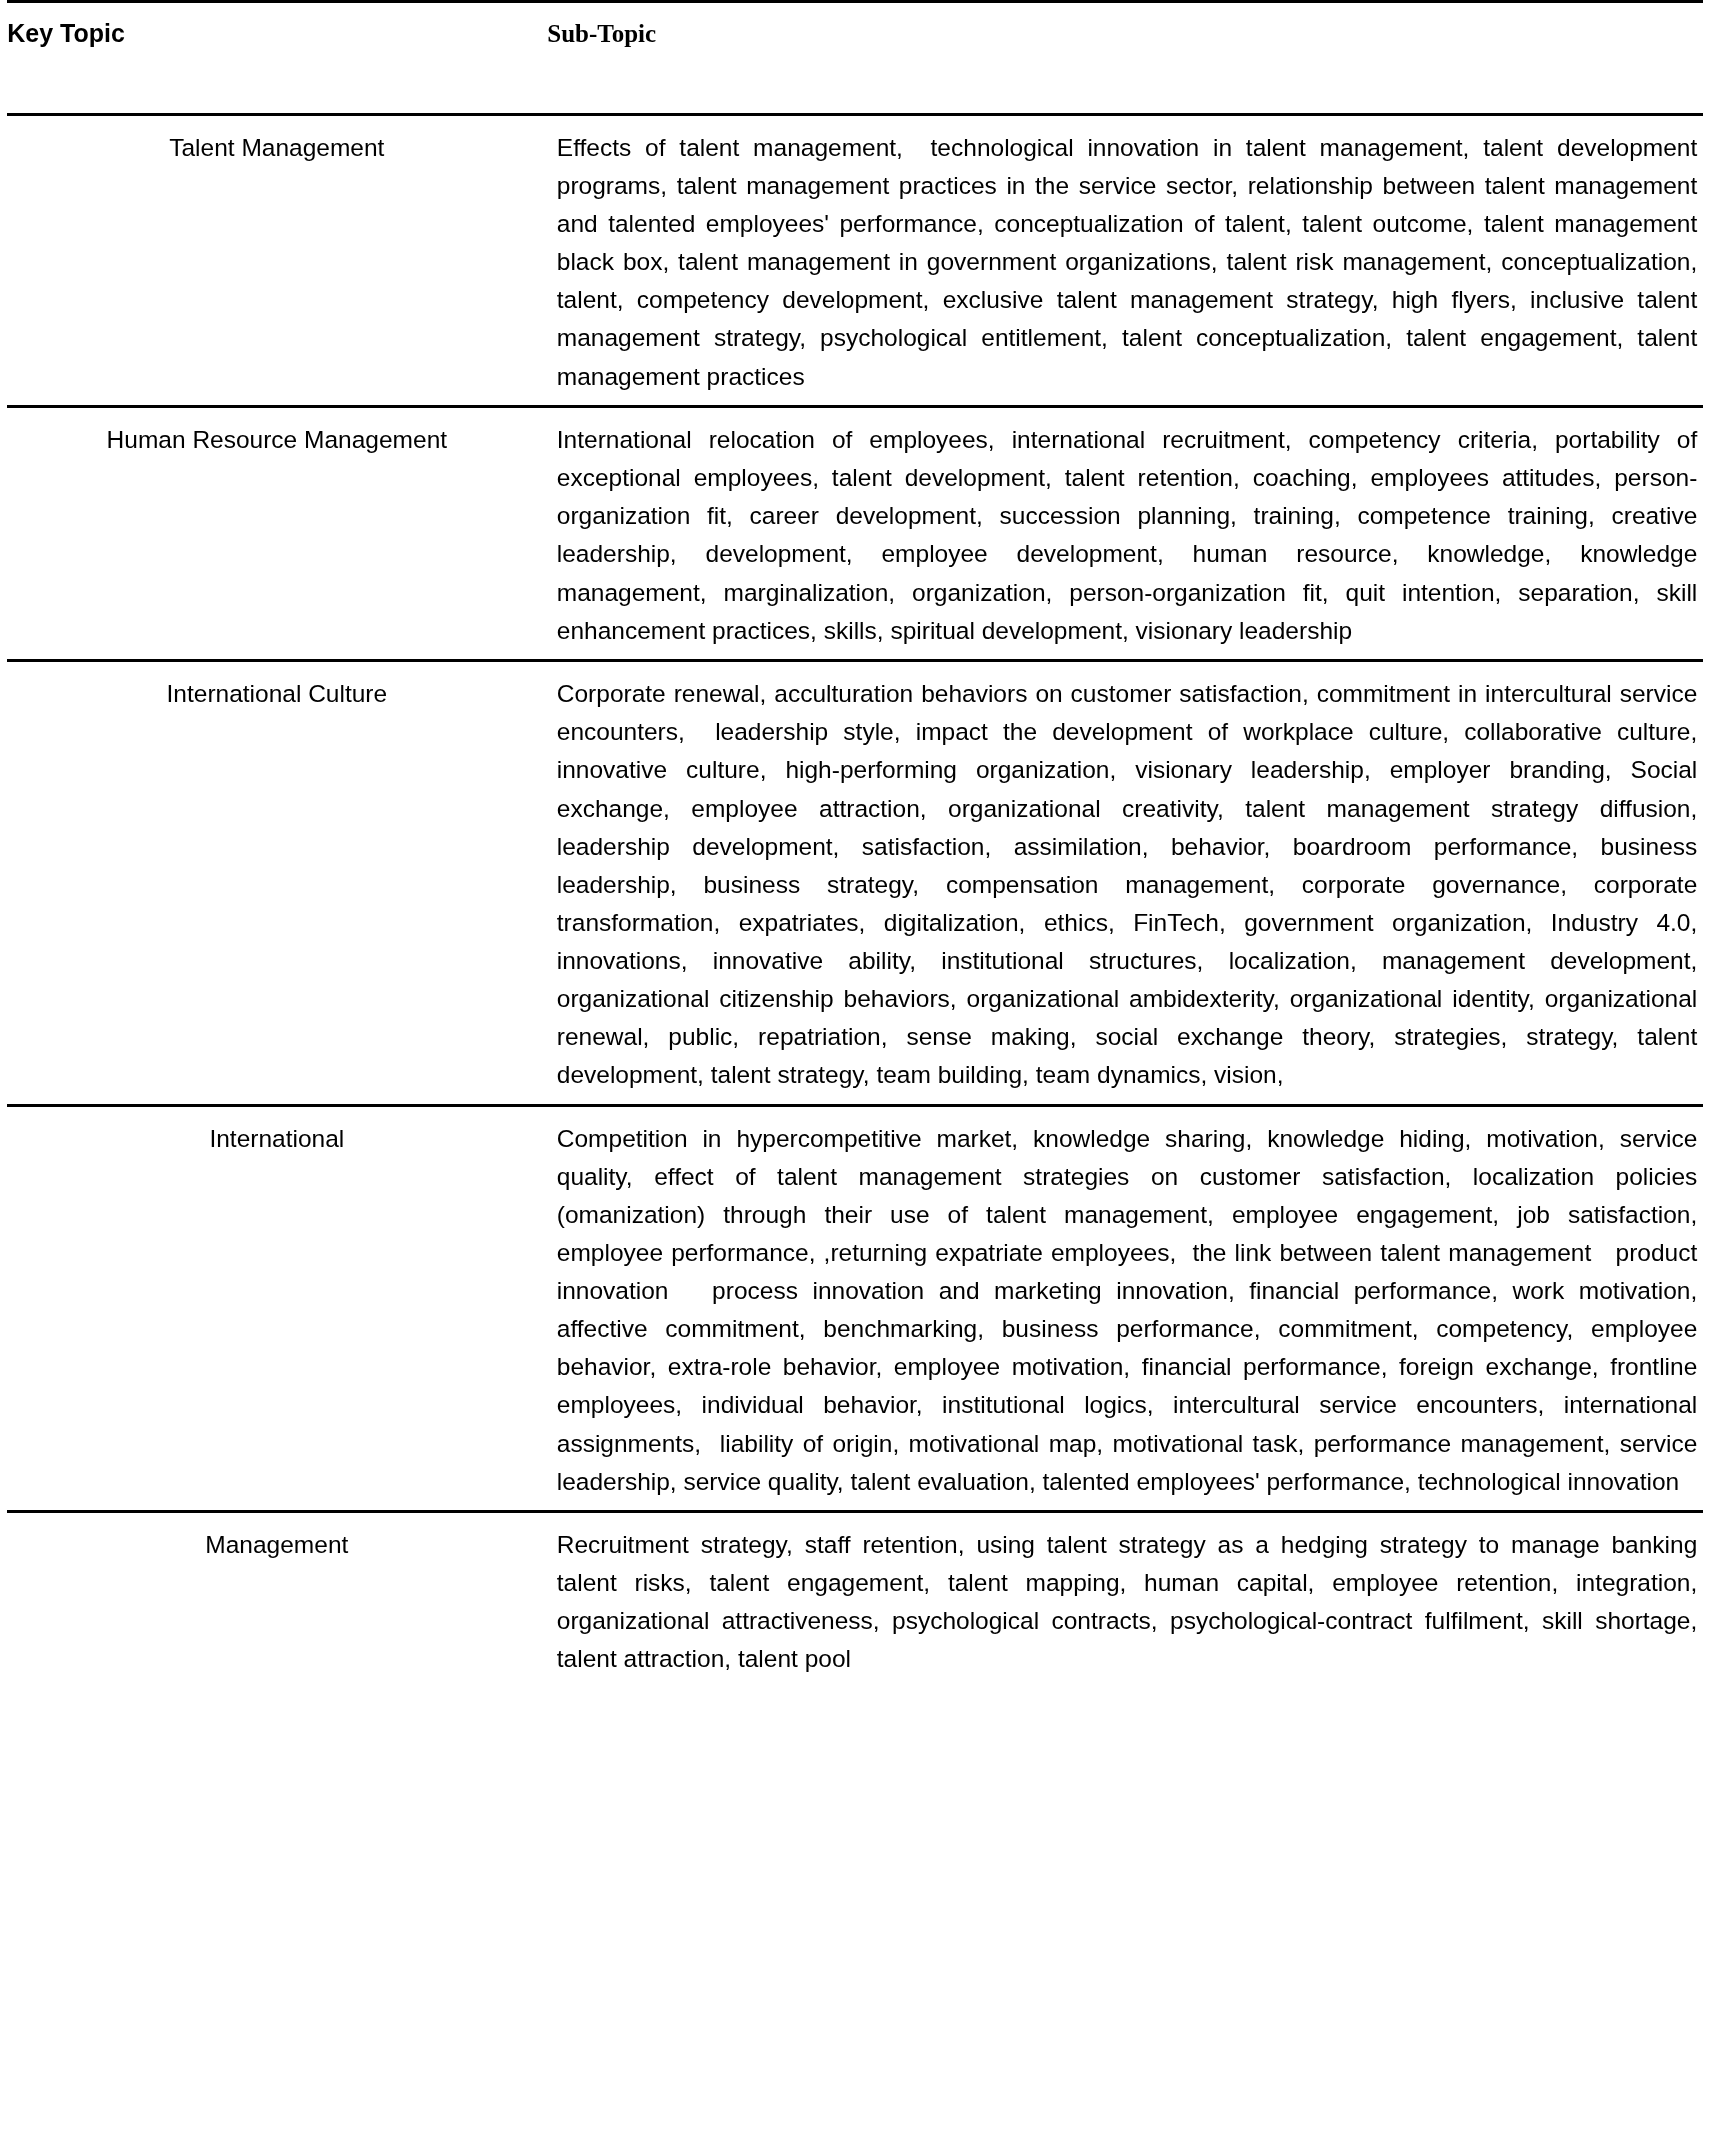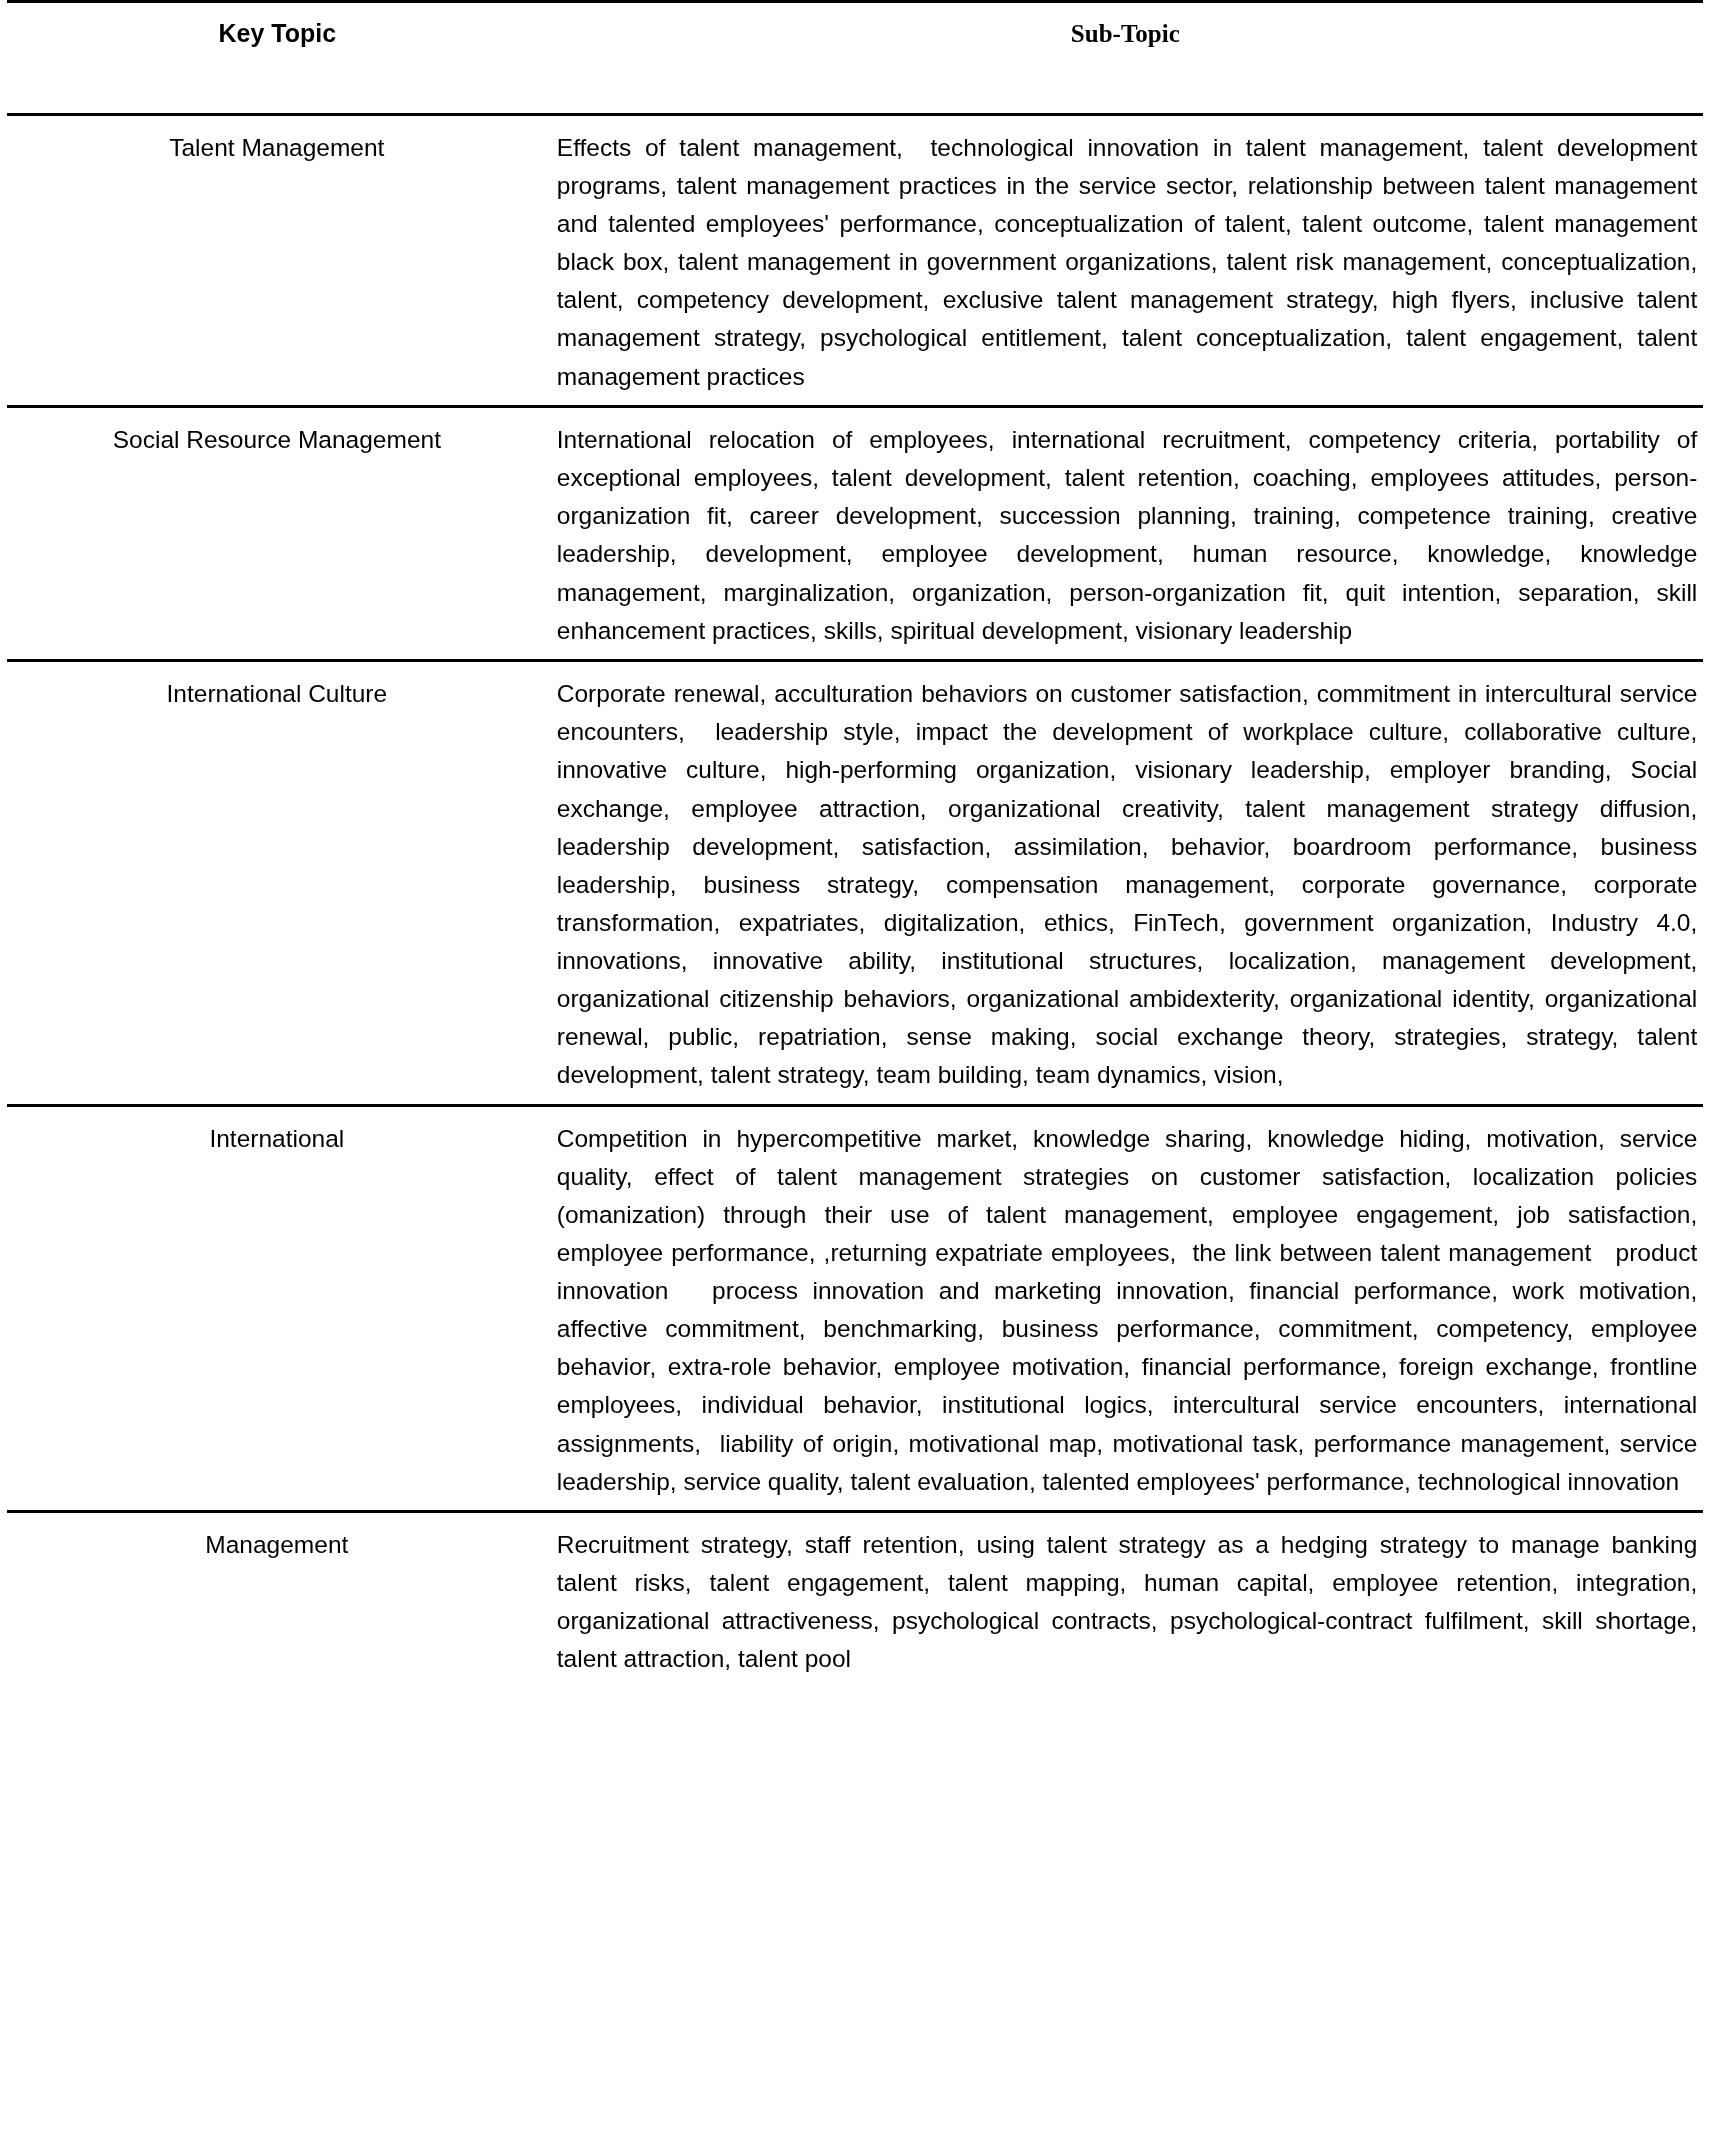--- a/index.html
+++ b/index.html
@@ -31,21 +31,21 @@
 
   col.col-key   { width: 540px; }
   col.col-sub   { width: 1156px; }
 
   
   thead tr.header-row > th {
     border-top: 3px solid #000000;
     border-bottom: 0;
     padding: 15.5px 0 65px 0;
     vertical-align: top;
-    text-align: center;
+    text-align: left;
     font-weight: bold;
     font-size: 25px;
     line-height: 1.18;
   }
   th.key-head  { padding-left: 7.7px; }
   th.sub-head  { padding-left: 9.5px; font-family: Liberation Serif, serif; }
 
   
   tbody tr.topic-row > td {
     border-top: 3px solid #000000;
@@ -102,21 +102,21 @@
     <tbody>
 
       <tr class="topic-row">
         <td class="key-cell">Talent Management</td>
         <td class="sub-cell">
           <span class="sub-text">Effects of talent management,  technological innovation in talent management, talent development programs, talent management practices in the service sector, relationship between talent management and talented employees' performance, conceptualization of talent, talent outcome, talent management black box, talent management in government organizations, talent risk management, conceptualization, talent, competency development, exclusive talent management strategy, high flyers, inclusive talent management strategy, psychological entitlement, talent conceptualization, talent engagement, talent management practices</span>
         </td>
       </tr>
 
       <tr class="topic-row">
-        <td class="key-cell">Social Resource Management</td>
+        <td class="key-cell">Human Resource Management</td>
         <td class="sub-cell">
           <span class="sub-text">International relocation of employees, international recruitment, competency criteria, portability of exceptional employees, talent development, talent retention, coaching, employees attitudes, person-organization fit, career development, succession planning, training, competence training, creative leadership, development, employee development, human resource, knowledge, knowledge management, marginalization, organization, person-organization fit, quit intention, separation, skill enhancement practices, skills, spiritual development, visionary leadership</span>
         </td>
       </tr>
 
       <tr class="topic-row">
         <td class="key-cell">International Culture</td>
         <td class="sub-cell">
           <span class="sub-text">Corporate renewal, acculturation behaviors on customer satisfaction, commitment in intercultural service encounters,  leadership style, impact the development of workplace culture, collaborative culture, innovative culture, high-performing organization, visionary leadership, employer branding, Social exchange, employee attraction, organizational creativity, talent management strategy diffusion, leadership development, satisfaction, assimilation, behavior, boardroom performance, business leadership, business strategy, compensation management, corporate governance, corporate transformation, expatriates, digitalization, ethics, FinTech, government organization, Industry 4.0, innovations, innovative ability, institutional structures, localization, management development, organizational citizenship behaviors, organizational ambidexterity, organizational identity, organizational renewal, public, repatriation, sense making, social exchange theory, strategies, strategy, talent development, talent strategy, team building, team dynamics, vision,</span>
         </td>

